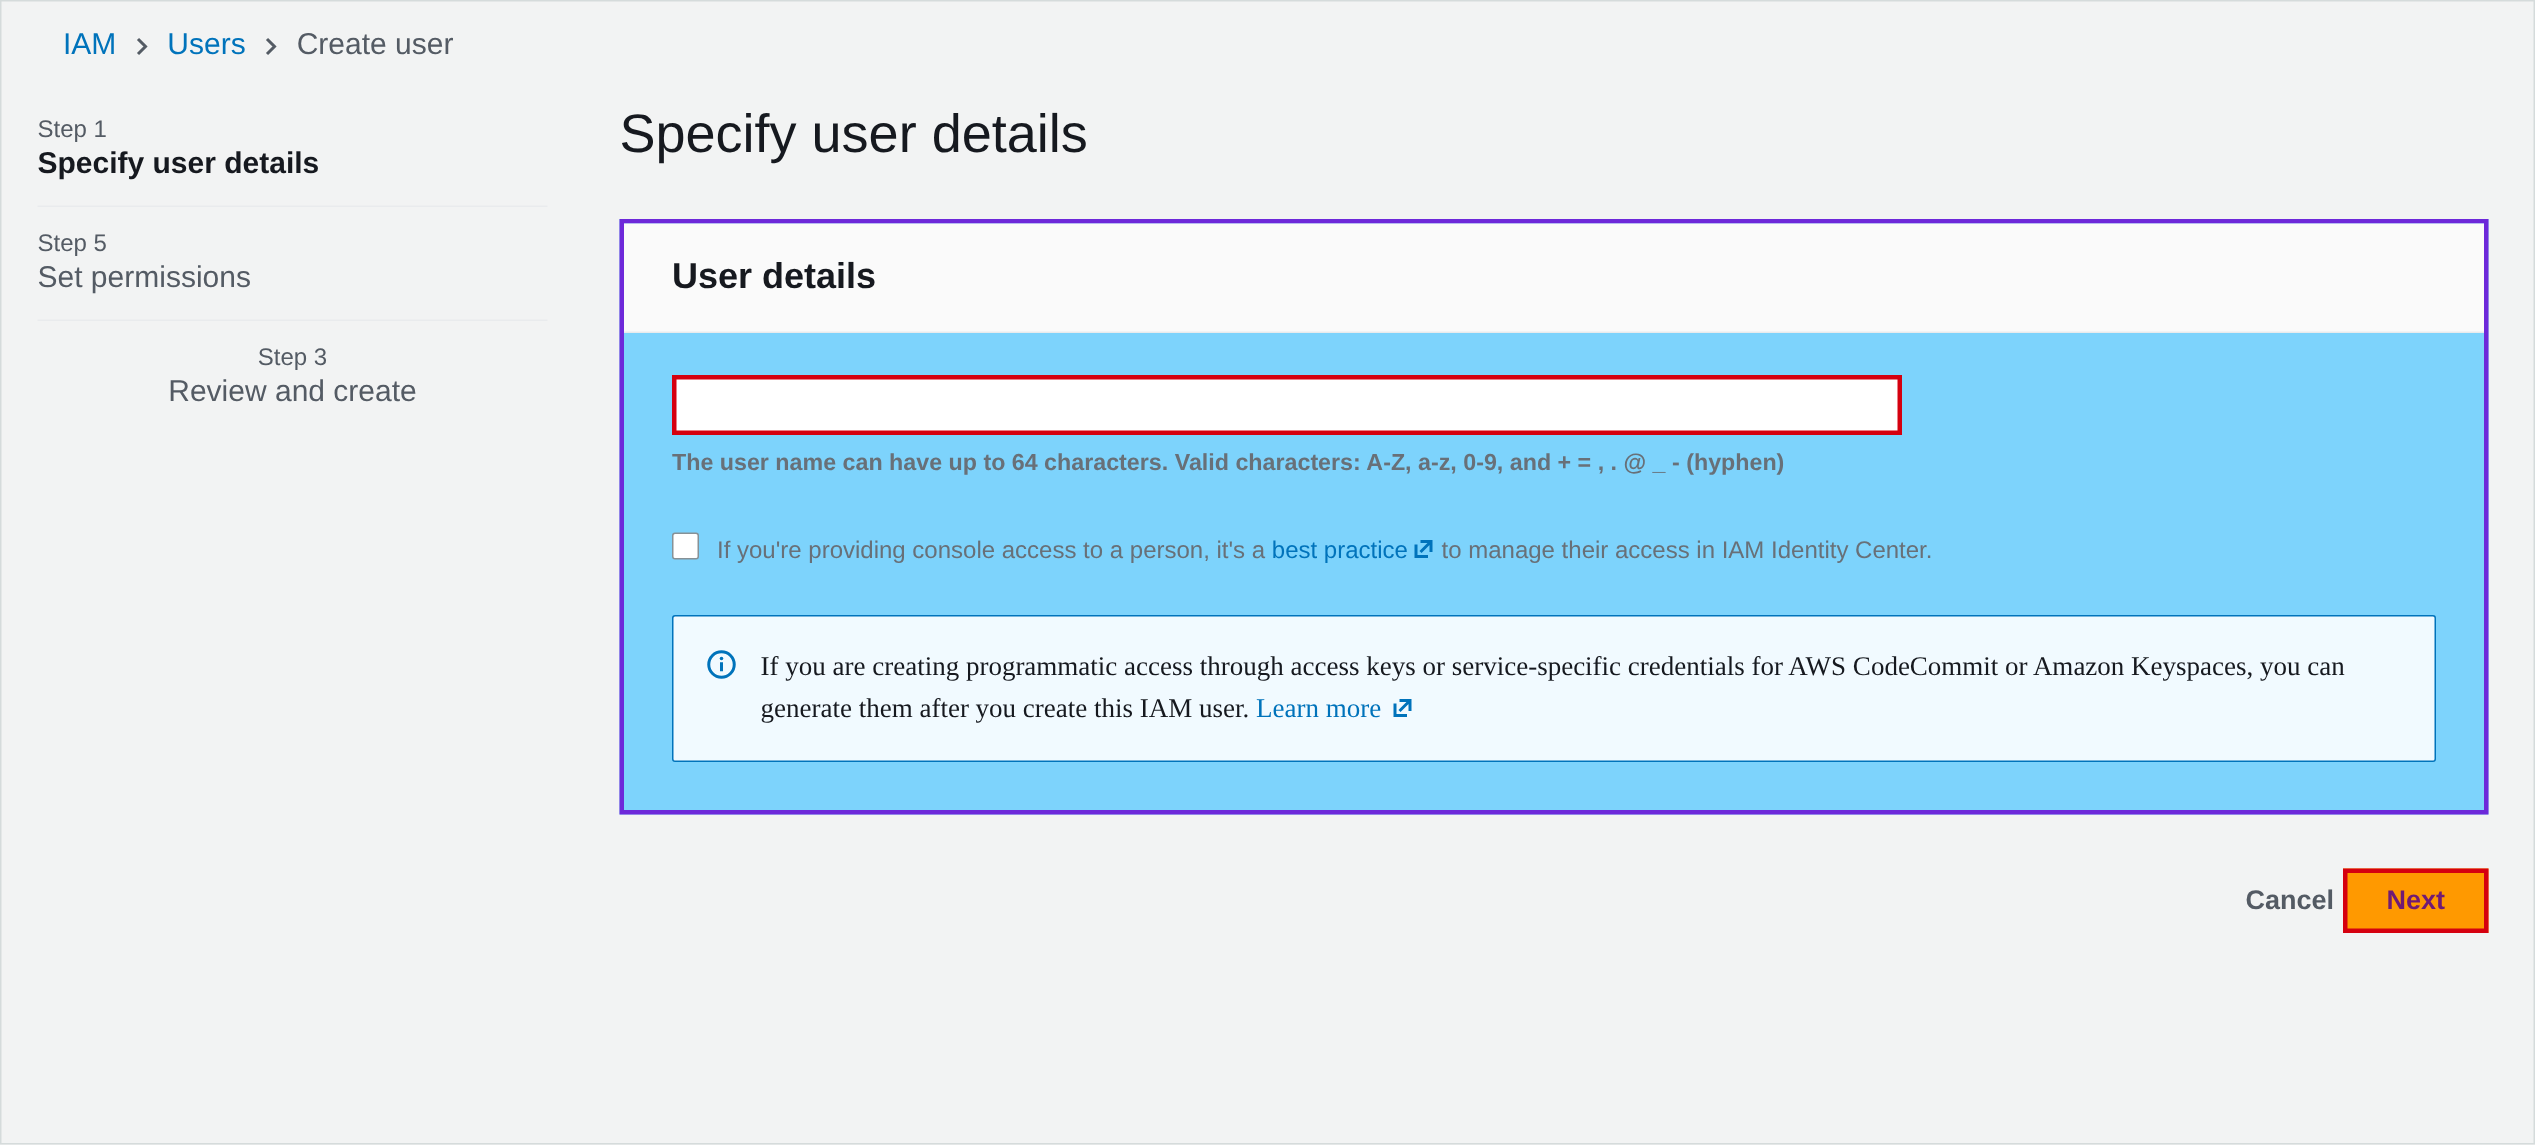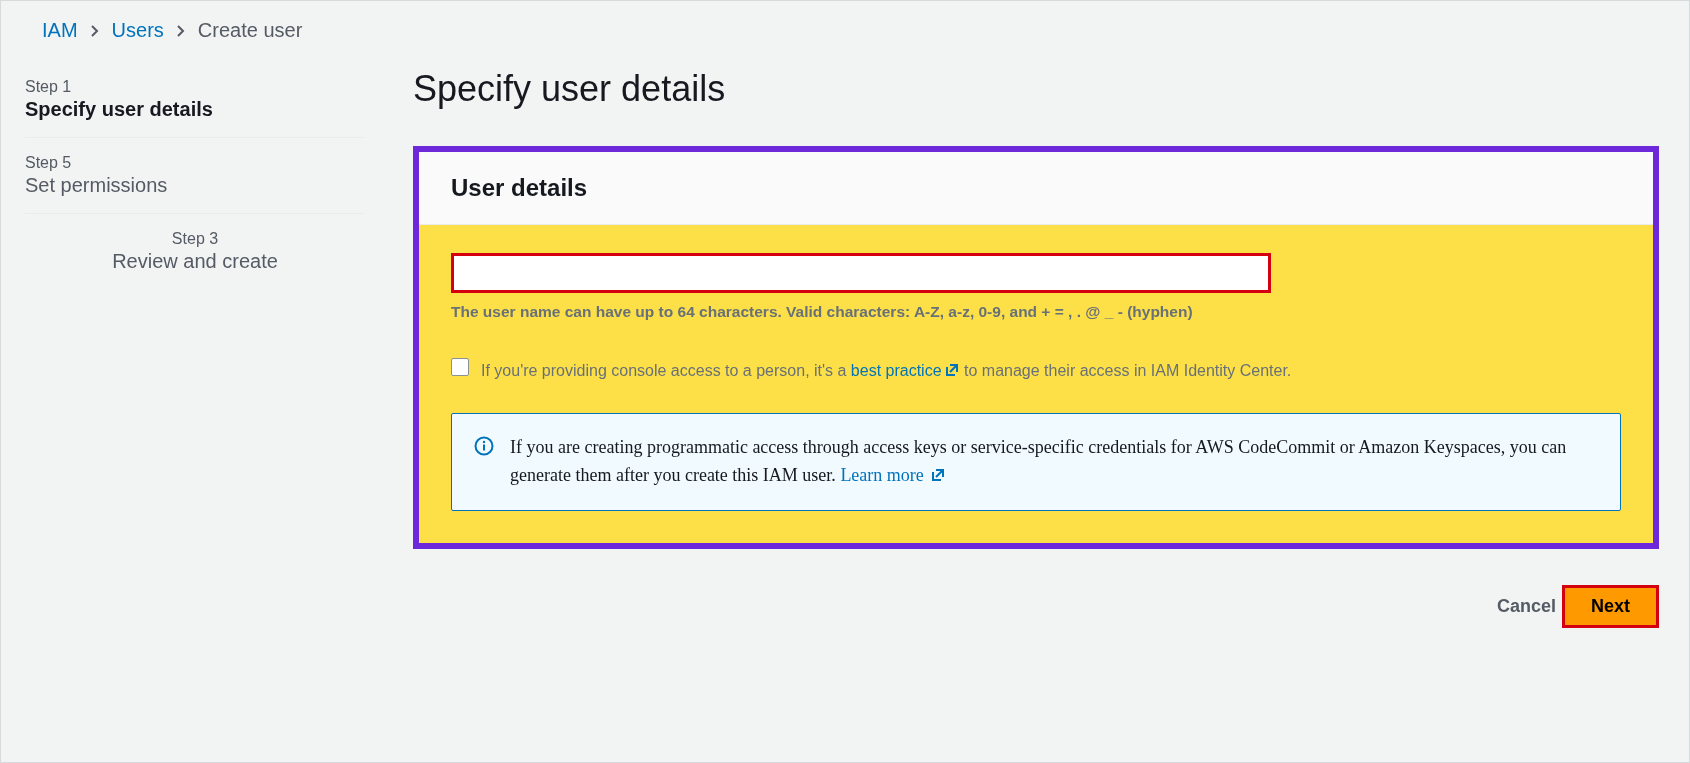--- a/index.html
+++ b/index.html
@@ -62,22 +62,22 @@
     min-width: 0;
   }
   .page-title {
     font-size: 36px;
     font-weight: 400;
     margin-top: 6px;
     margin-bottom: 36px;
     color: #16191f;
   }
   .panel {
-    background: #fde047;
-    border: 6px solid #6d28d9;
+    background: #7dd3fc;
+    border: 3px solid #6d28d9;
   }
   .panel-header {
     padding: 22px 32px;
     border-bottom: 1px solid #e9ebed;
     background: #fafafa;
   }
   .panel-header h2 {
     font-size: 24px;
     font-weight: 700;
     color: #16191f;
@@ -172,21 +172,21 @@
     border: none;
     color: #545b64;
     font-size: 18px;
     font-weight: 700;
     cursor: pointer;
     padding: 8px 6px;
   }
   .btn-next {
     background: #ff9900;
     border: 3px solid #d5000f;
-    color: #000000;
+    color: #701a75;
     font-size: 18px;
     font-weight: 700;
     padding: 8px 26px;
     cursor: pointer;
   }
 </style>
 </head>
 <body>
 
 <div class="page">

